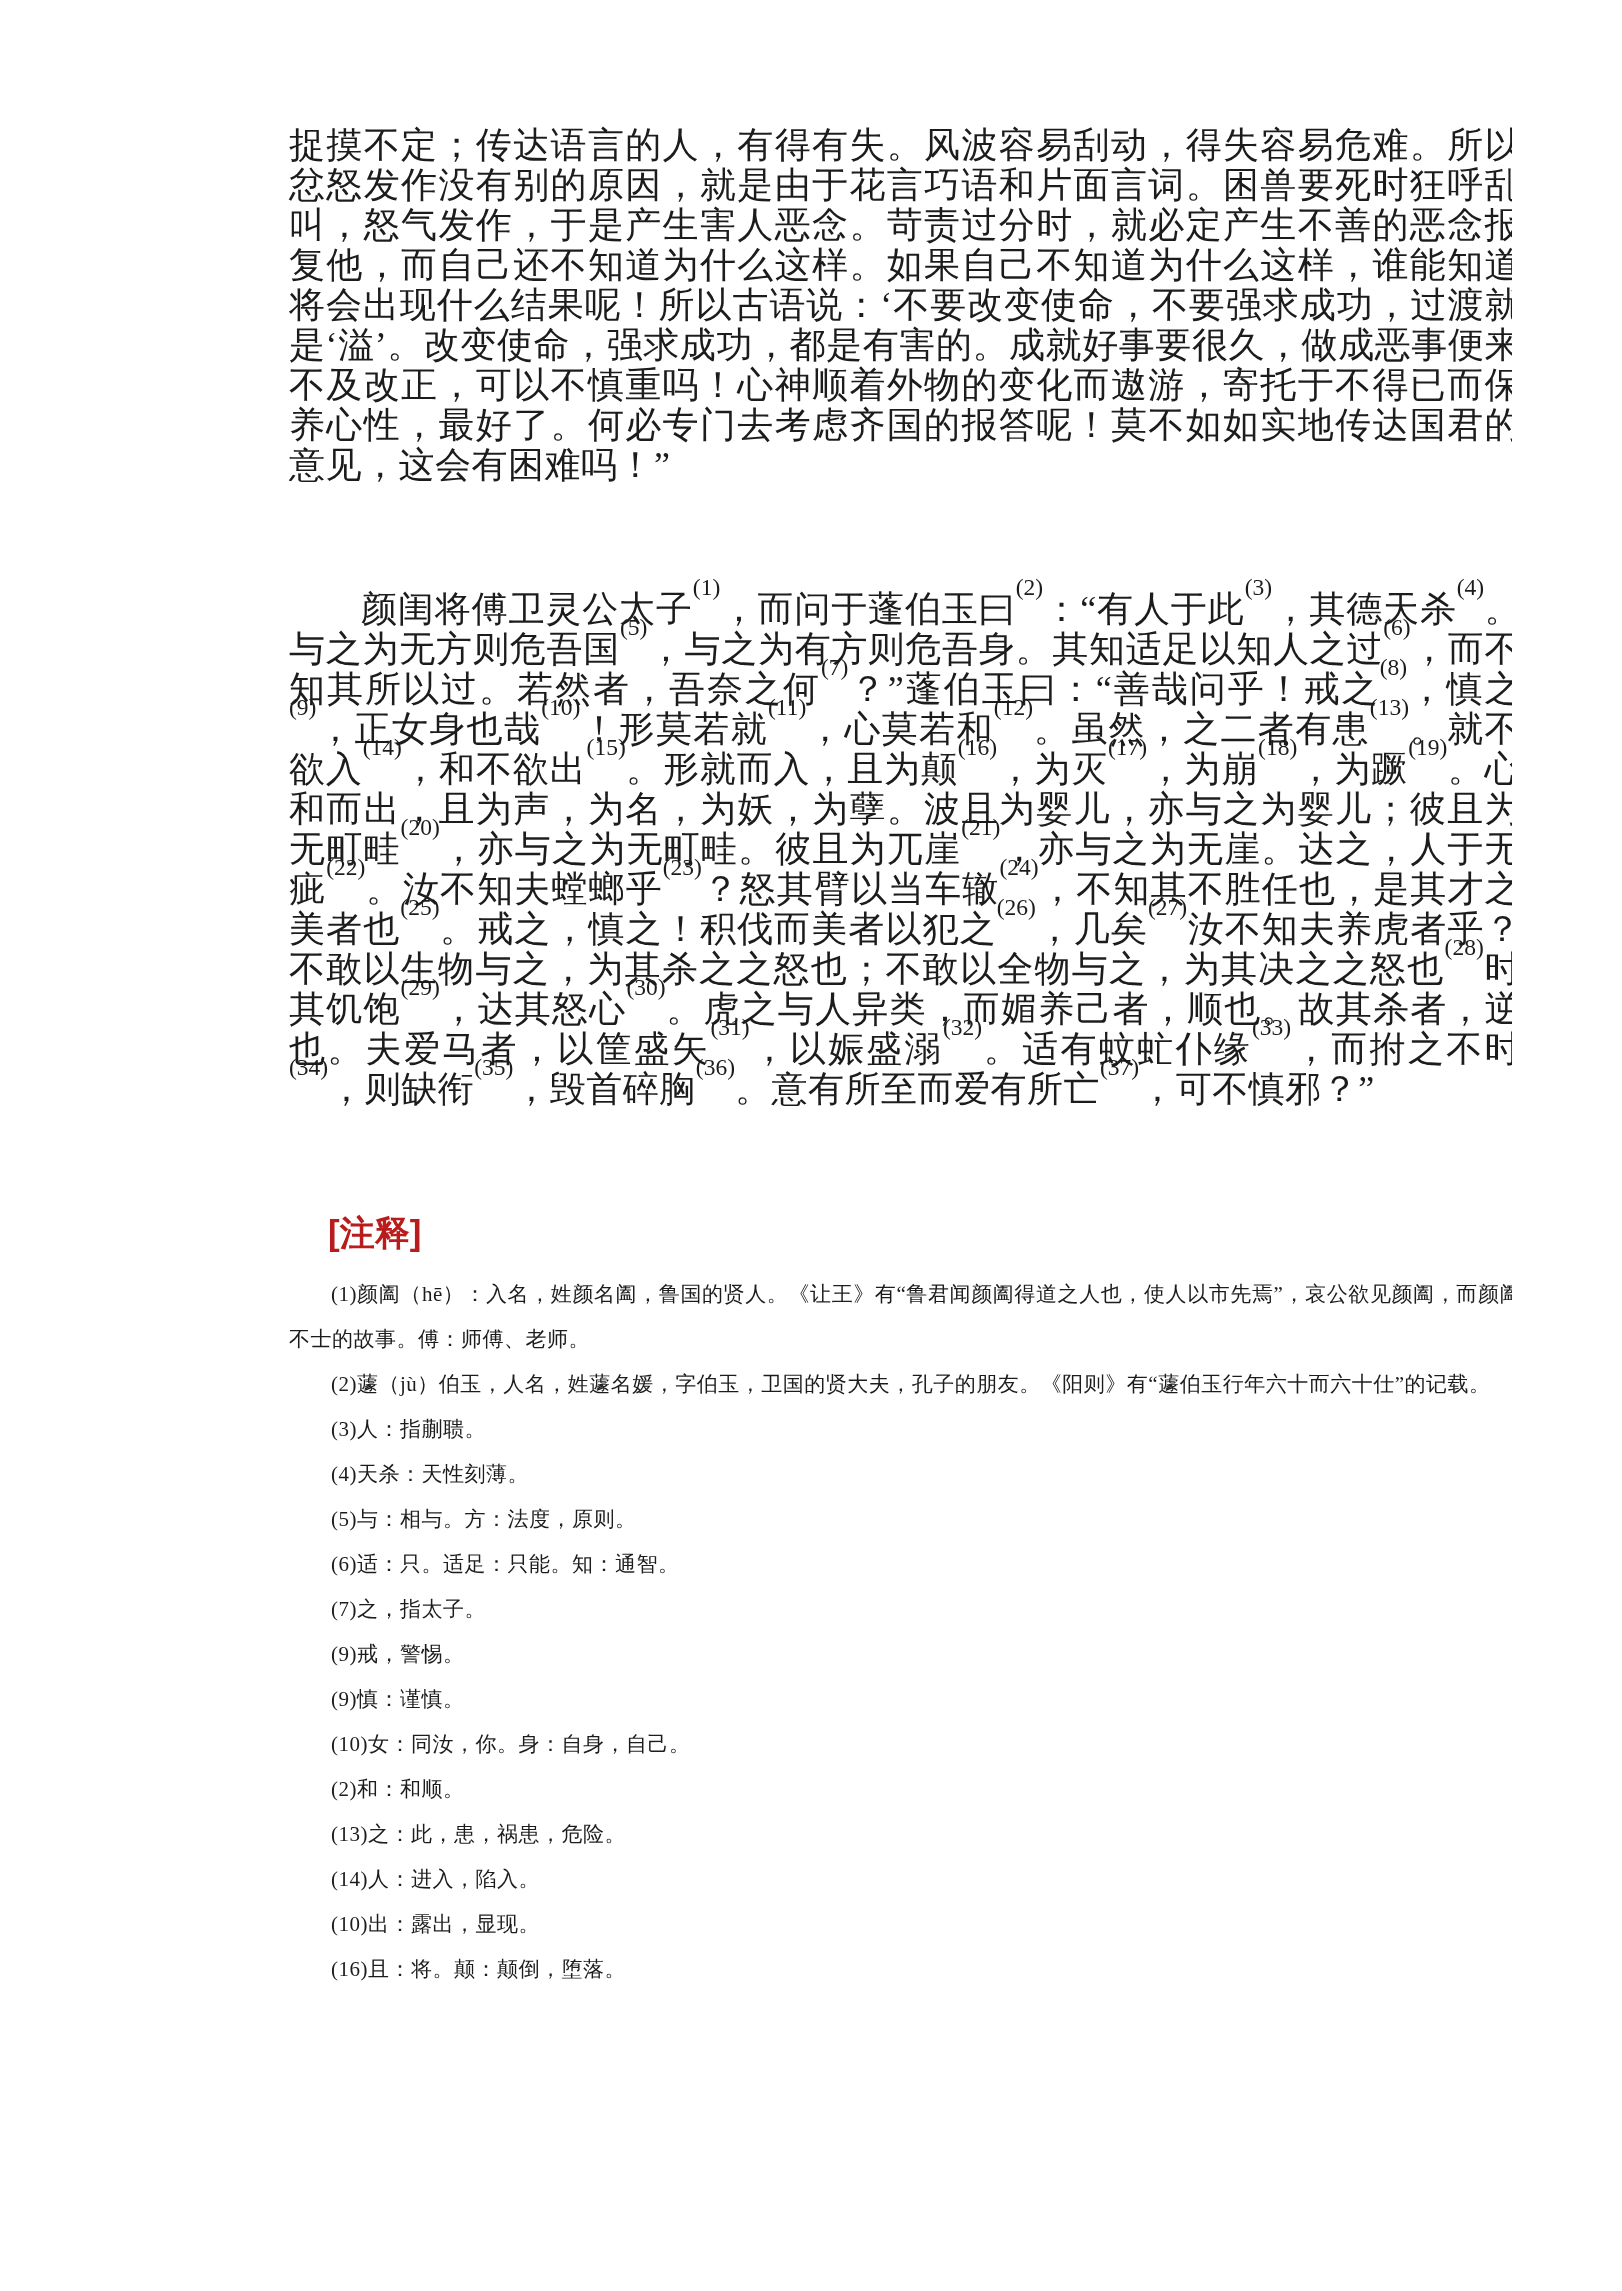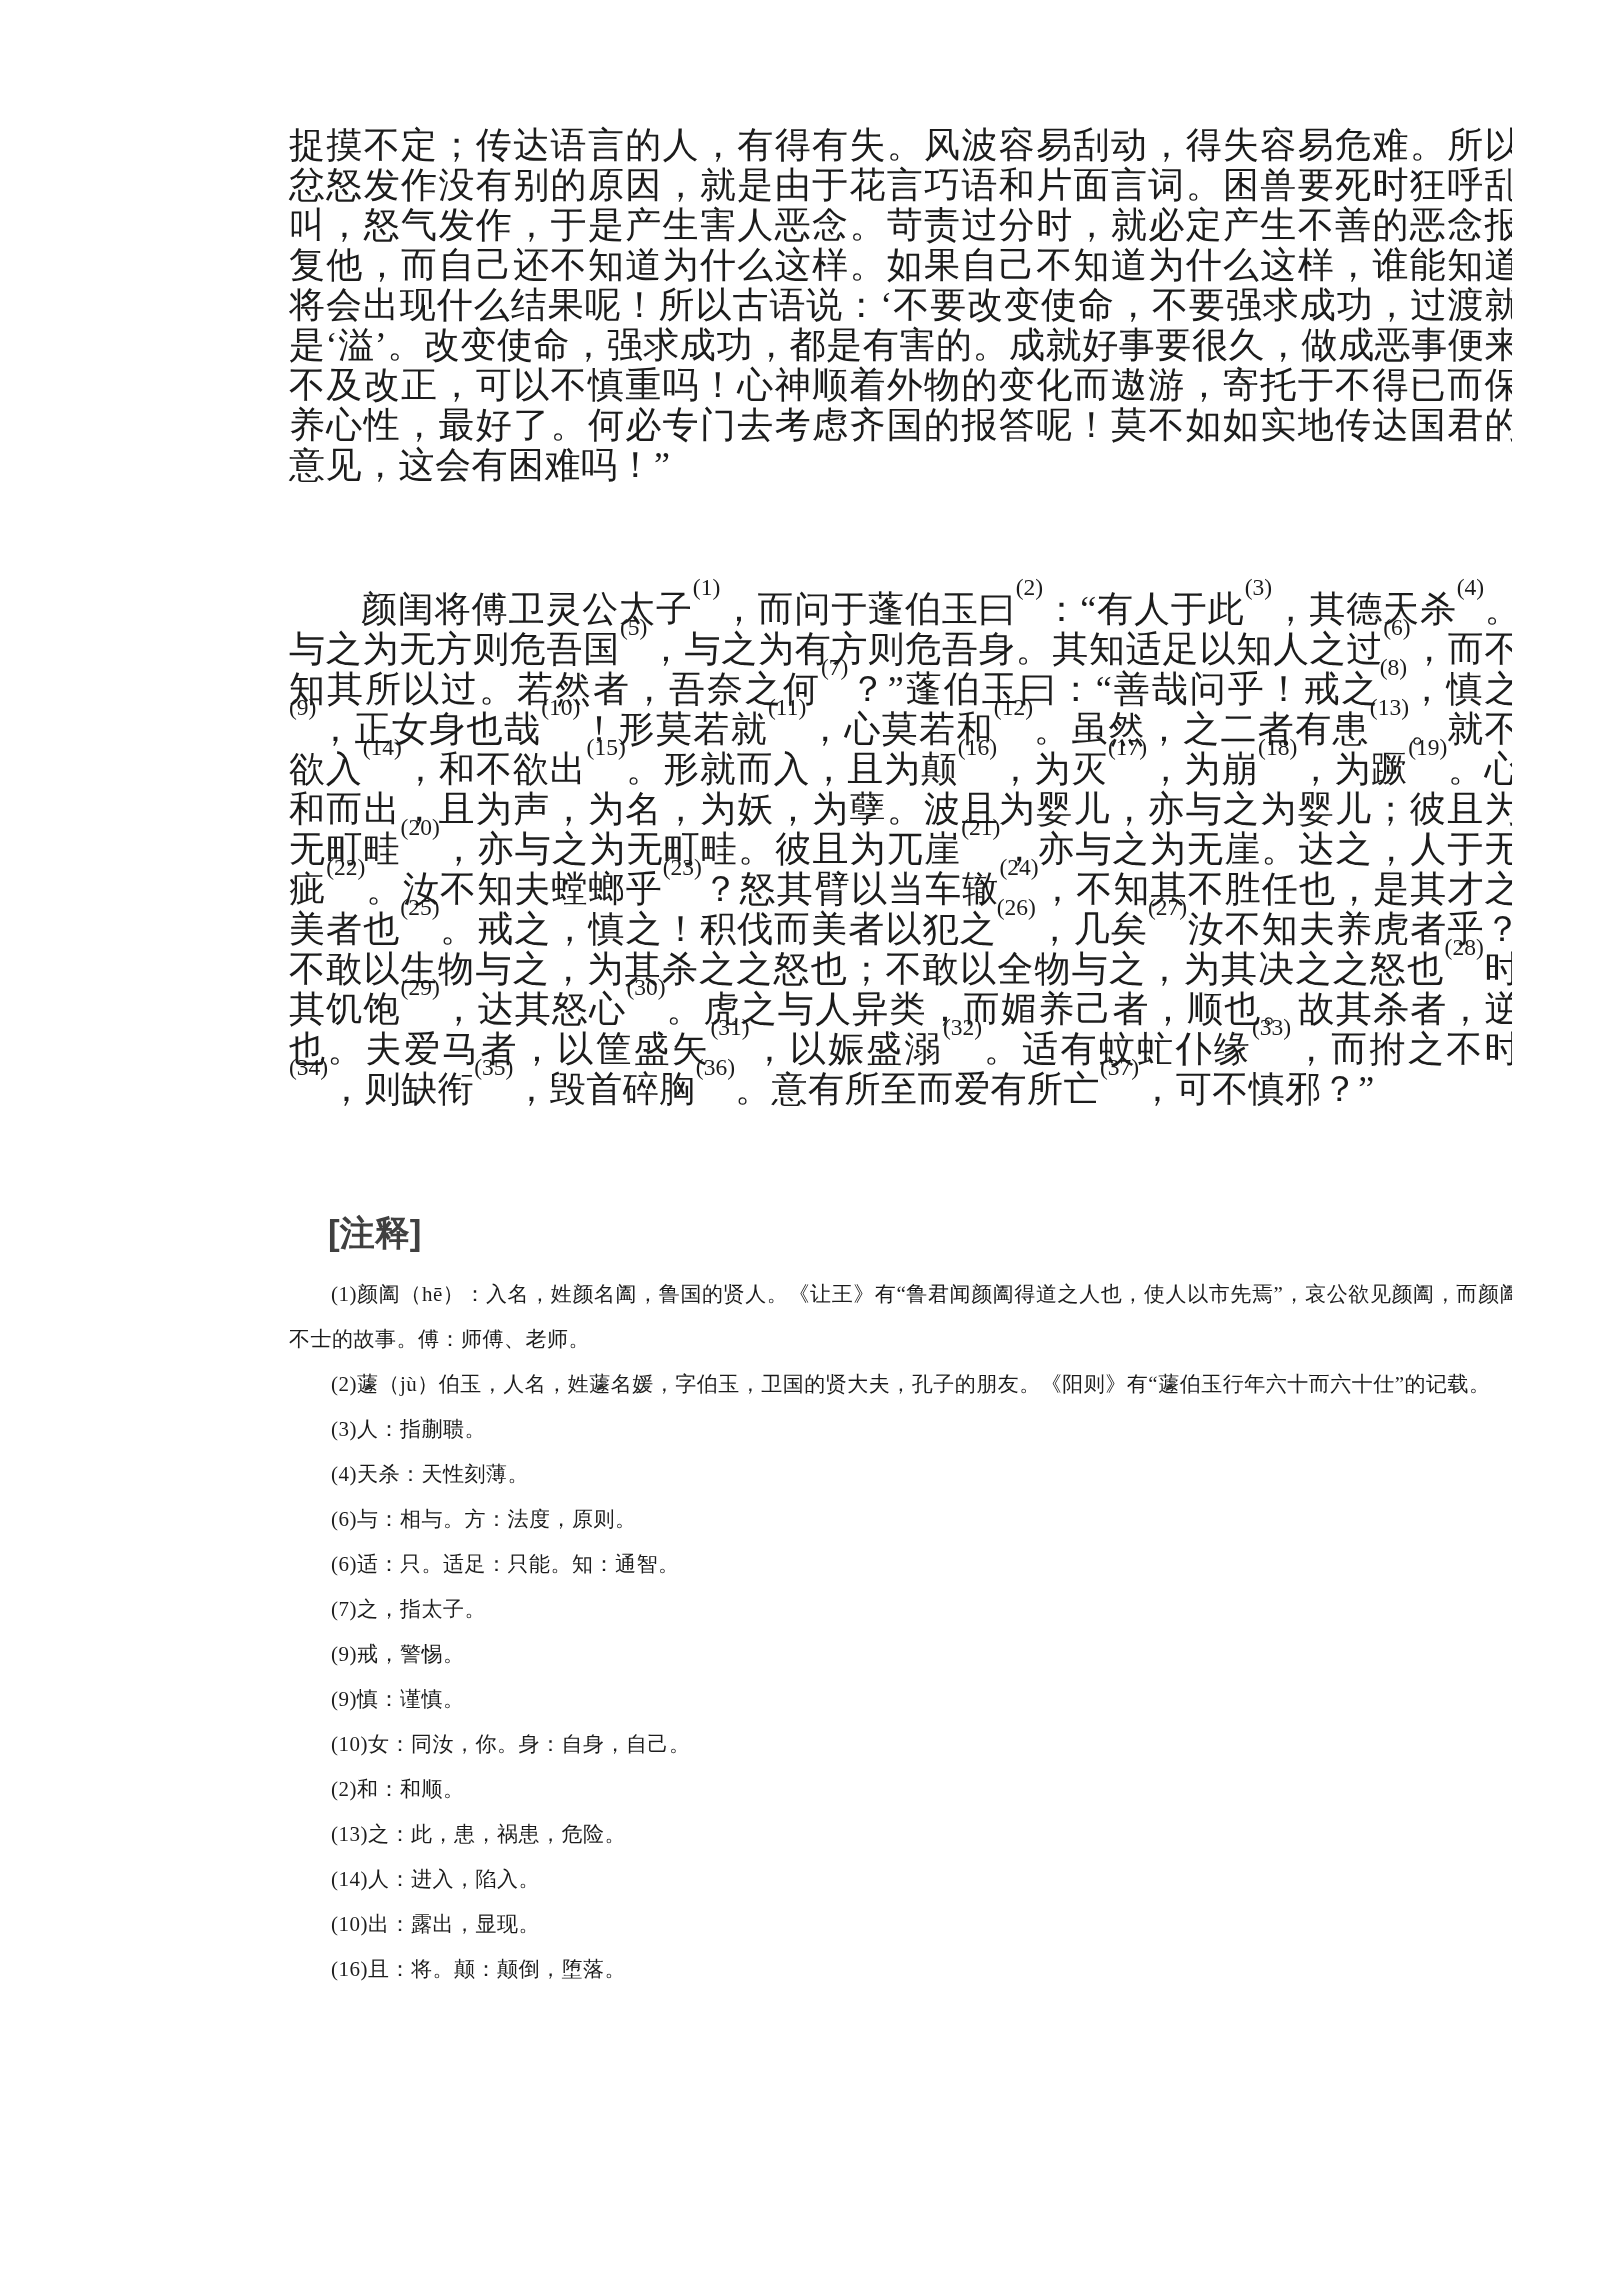--- a/index.html
+++ b/index.html
@@ -43,21 +43,21 @@
     letter-spacing: 0;
     white-space: nowrap;
   }
   .notes-header {
     margin: 102px 0 17.6px 0;
     padding-left: 39px;
     font-family: "Liberation Sans", "DejaVu Sans", sans-serif;
     font-weight: bold;
     font-size: 35px;
     line-height: 43px;
-    color: #404040;
+    color: #b91c1c;
   }
   .note {
     margin: 0;
     font-size: 21px;
     line-height: 45px;
     text-align: justify;
     text-justify: inter-character;
     text-indent: 2em;
     letter-spacing: 0.5px;
   }
@@ -72,21 +72,21 @@
 
     <p class="para para-original">颜闺将傅卫灵公太子<sup class="ann">(1)</sup>，而问于蓬伯玉曰<sup class="ann">(2)</sup>：“有人于此<sup class="ann">(3)</sup>，其德天杀<sup class="ann">(4)</sup>。与之为无方则危吾国<sup class="ann">(5)</sup>，与之为有方则危吾身。其知适足以知人之过<sup class="ann">(6)</sup>，而不知其所以过。若然者，吾奈之何<sup class="ann">(7)</sup>？”蓬伯玉曰：“善哉问乎！戒之<sup class="ann">(8)</sup>，慎之<sup class="ann">(9)</sup>，正女身也哉<sup class="ann">(10)</sup>！形莫若就<sup class="ann">(11)</sup>，心莫若和<sup class="ann">(12)</sup>。虽然，之二者有患<sup class="ann">(13)</sup>。就不欲入<sup class="ann">(14)</sup>，和不欲出<sup class="ann">(15)</sup>。形就而入，且为颠<sup class="ann">(16)</sup>，为灭<sup class="ann">(17)</sup>，为崩<sup class="ann">(18)</sup>，为蹶<sup class="ann">(19)</sup>。心和而出，且为声，为名，为妖，为孽。波且为婴儿，亦与之为婴儿；彼且为无町畦<sup class="ann">(20)</sup>，亦与之为无町畦。彼且为兀崖<sup class="ann">(21)</sup>，亦与之为无崖。达之，人于无疵<sup class="ann">(22)</sup>。汝不知夫螳螂乎<sup class="ann">(23)</sup>？怒其臂以当车辙<sup class="ann">(24)</sup>，不知其不胜任也，是其才之美者也<sup class="ann">(25)</sup>。戒之，慎之！积伐而美者以犯之<sup class="ann">(26)</sup>，几矣<sup class="ann">(27)</sup>汝不知夫养虎者乎？不敢以生物与之，为其杀之之怒也；不敢以全物与之，为其决之之怒也<sup class="ann">(28)</sup>时其饥饱<sup class="ann">(29)</sup>，达其怒心<sup class="ann">(30)</sup>。虎之与人异类，而媚养己者，顺也。故其杀者，逆也。夫爱马者，以筐盛矢<sup class="ann">(31)</sup>，以娠盛溺<sup class="ann">(32)</sup>。适有蚊虻仆缘<sup class="ann">(33)</sup>，而拊之不时<sup class="ann">(34)</sup>，则缺衔<sup class="ann">(35)</sup>，毁首碎胸<sup class="ann">(36)</sup>。意有所至而爱有所亡<sup class="ann">(37)</sup>，可不慎邪？”</p>
 
     <div class="notes-header">[注释]</div>
 
     <div>
       <p class="note">(1)颜阖（hē）：入名，姓颜名阖，鲁国的贤人。《让王》有“鲁君闻颜阖得道之人也，使人以市先焉”，哀公欲见颜阖，而颜阖不士的故事。傅：师傅、老师。</p>
       <p class="note">(2)蘧（jù）伯玉，人名，姓蘧名媛，字伯玉，卫国的贤大夫，孔子的朋友。《阳则》有“蘧伯玉行年六十而六十仕”的记载。</p>
       <p class="note">(3)人：指蒯聩。</p>
       <p class="note">(4)天杀：天性刻薄。</p>
-      <p class="note">(6)与：相与。方：法度，原则。</p>
+      <p class="note">(5)与：相与。方：法度，原则。</p>
       <p class="note">(6)适：只。适足：只能。知：通智。</p>
       <p class="note">(7)之，指太子。</p>
       <p class="note">(9)戒，警惕。</p>
       <p class="note">(9)慎：谨慎。</p>
       <p class="note">(10)女：同汝，你。身：自身，自己。</p>
       <p class="note">(2)和：和顺。</p>
       <p class="note">(13)之：此，患，祸患，危险。</p>
       <p class="note">(14)人：进入，陷入。</p>
       <p class="note">(10)出：露出，显现。</p>
       <p class="note">(16)且：将。颠：颠倒，堕落。</p>

